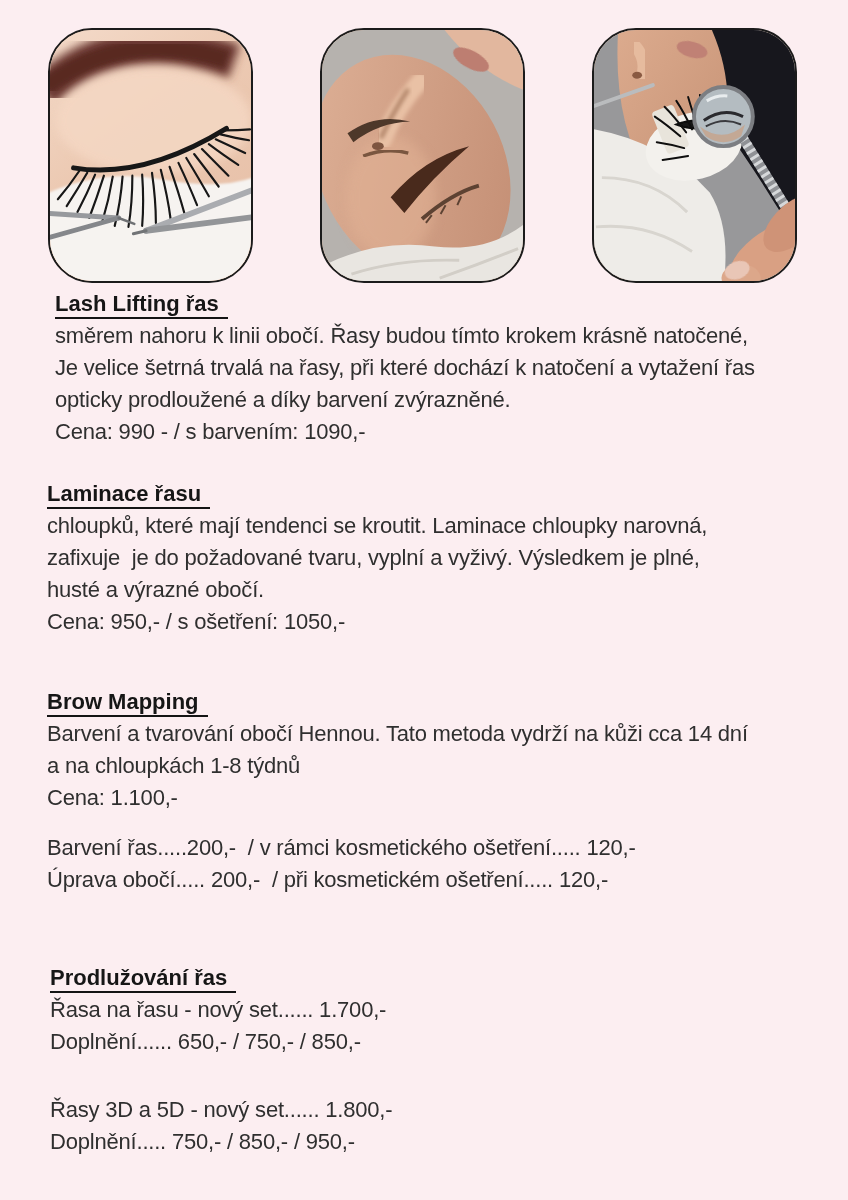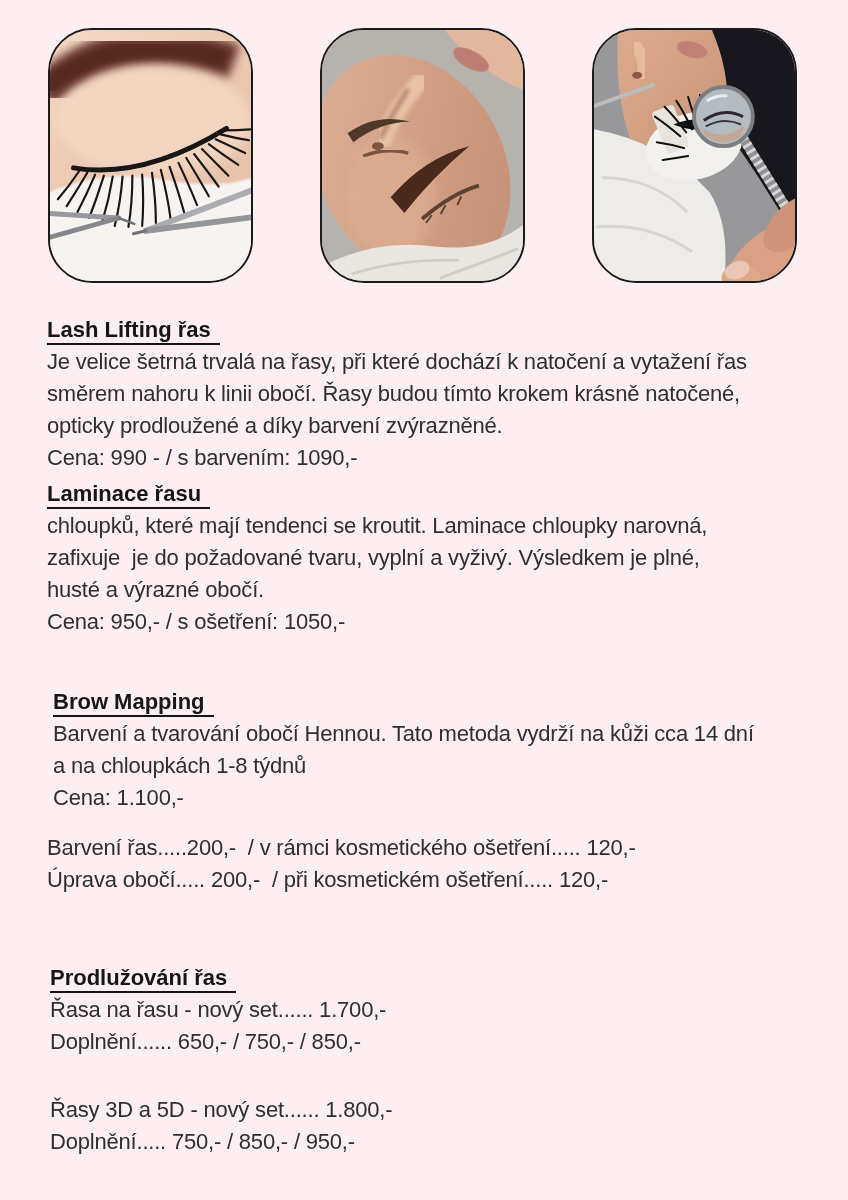--- a/index.html
+++ b/index.html
@@ -200,37 +200,37 @@
         <g>
           <ellipse cx="178" cy="232" rx="48" ry="26" fill="#d9a083" transform="rotate(-38 178 232)"></ellipse>
           <ellipse cx="204" cy="196" rx="38" ry="20" fill="#cf9377" transform="rotate(-42 204 196)"></ellipse>
           <ellipse cx="150" cy="252" rx="20" ry="14" fill="#dca78a" filter="url(#cB1)"></ellipse>
           <ellipse cx="146" cy="244" rx="13" ry="9" fill="#e9c6b6" transform="rotate(-20 146 244)" filter="url(#cB1)"></ellipse>
         </g>
       </svg>
     </figure>
   </div>
 
-  <section class="sec" style="top:314px;">
+  <section class="sec" style="top:288px;margin-left:8px;">
     <h2><span class="hd">Lash Lifting řas</span></h2>
+    <div class="line">směrem nahoru k linii obočí. Řasy budou tímto krokem krásně natočené,</div>
     <div class="line">Je velice šetrná trvalá na řasy, při které dochází k natočení a vytažení řas</div>
-    <div class="line">směrem nahoru k linii obočí. Řasy budou tímto krokem krásně natočené,</div>
     <div class="line">opticky prodloužené a díky barvení zvýrazněné.</div>
     <div class="line">Cena: 990 - / s barvením: 1090,-</div>
   </section>
 
   <section class="sec" style="top:478px;">
     <h2><span class="hd">Laminace řasu</span></h2>
     <div class="line">chloupků, které mají tendenci se kroutit. Laminace chloupky narovná,</div>
     <div class="line">zafixuje  je do požadované tvaru, vyplní a vyživý. Výsledkem je plné,</div>
     <div class="line">husté a výrazné obočí.</div>
     <div class="line">Cena: 950,- / s ošetření: 1050,-</div>
   </section>
 
-  <section class="sec" style="top:686px;margin-left:6px;">
+  <section class="sec" style="top:686px;">
     <h2><span class="hd">Brow Mapping</span></h2>
     <div class="line">Barvení a tvarování obočí Hennou. Tato metoda vydrží na kůži cca 14 dní</div>
     <div class="line">a na chloupkách 1-8 týdnů</div>
     <div class="line">Cena: 1.100,-</div>
   </section>
 
   <section class="sec" style="top:832px;">
     <div class="line">Barvení řas.....200,-  / v rámci kosmetického ošetření..... 120,-</div>
     <div class="line">Úprava obočí..... 200,-  / při kosmetickém ošetření..... 120,-</div>
   </section>

